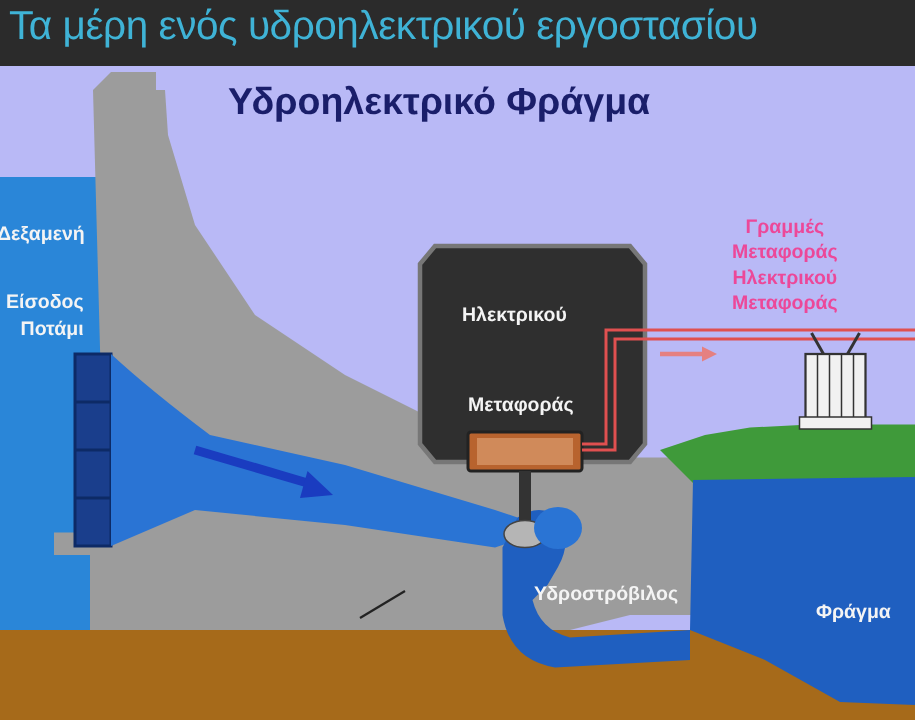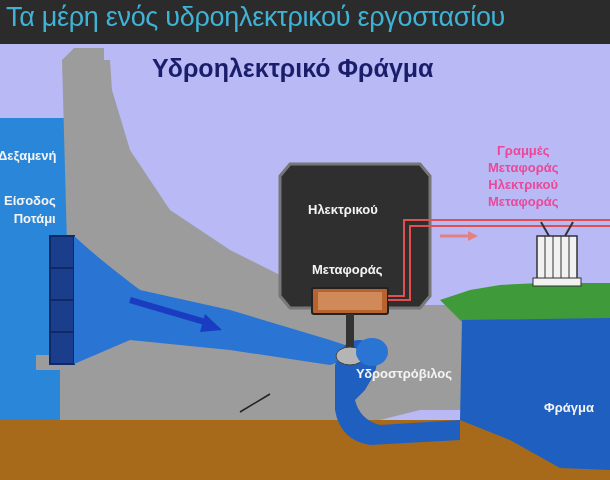--- a/index.html
+++ b/index.html
@@ -75,21 +75,21 @@
 
   <div class="diagram-title" style="top:10px;">Υδροηλεκτρικό Φράγμα</div>
 
   <div class="lbl lbl-white" style="left:-2px;top:104px;">Δεξαμενή</div>
   <div class="lbl lbl-white" style="left:4px;top:148px;text-align:right;line-height:18px;">
     <div>Είσοδος</div>
     <div>Ποτάμι</div>
   </div>
   <div class="lbl lbl-white" style="left:308px;top:158px;">Ηλεκτρικού</div>
   <div class="lbl lbl-white" style="left:312px;top:218px;">Μεταφοράς</div>
-  <div class="lbl lbl-white" style="left:356px;top:322px;">Υδροστρόβιλος</div>
+  <div class="lbl lbl-white" style="left:356px;top:344px;">Υδροστρόβιλος</div>
   <div class="lbl lbl-white" style="left:544px;top:356px;">Φράγμα</div>
   <div class="lbl lbl-navy" style="left:488px;top:98px;">
     <div>Γραμμές</div>
     <div>Μεταφοράς</div>
     <div>Ηλεκτρικού</div>
     <div>Μεταφοράς</div>
   </div>
 </div>
 
 </body></html>

